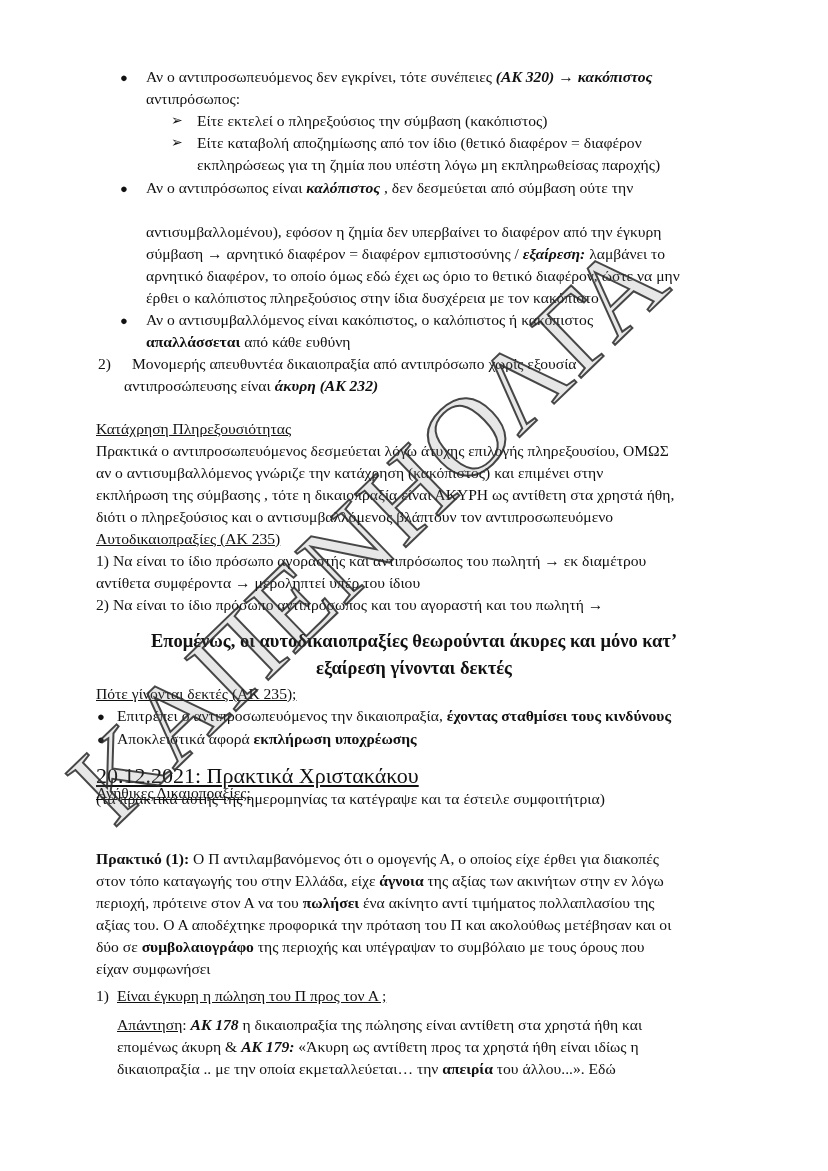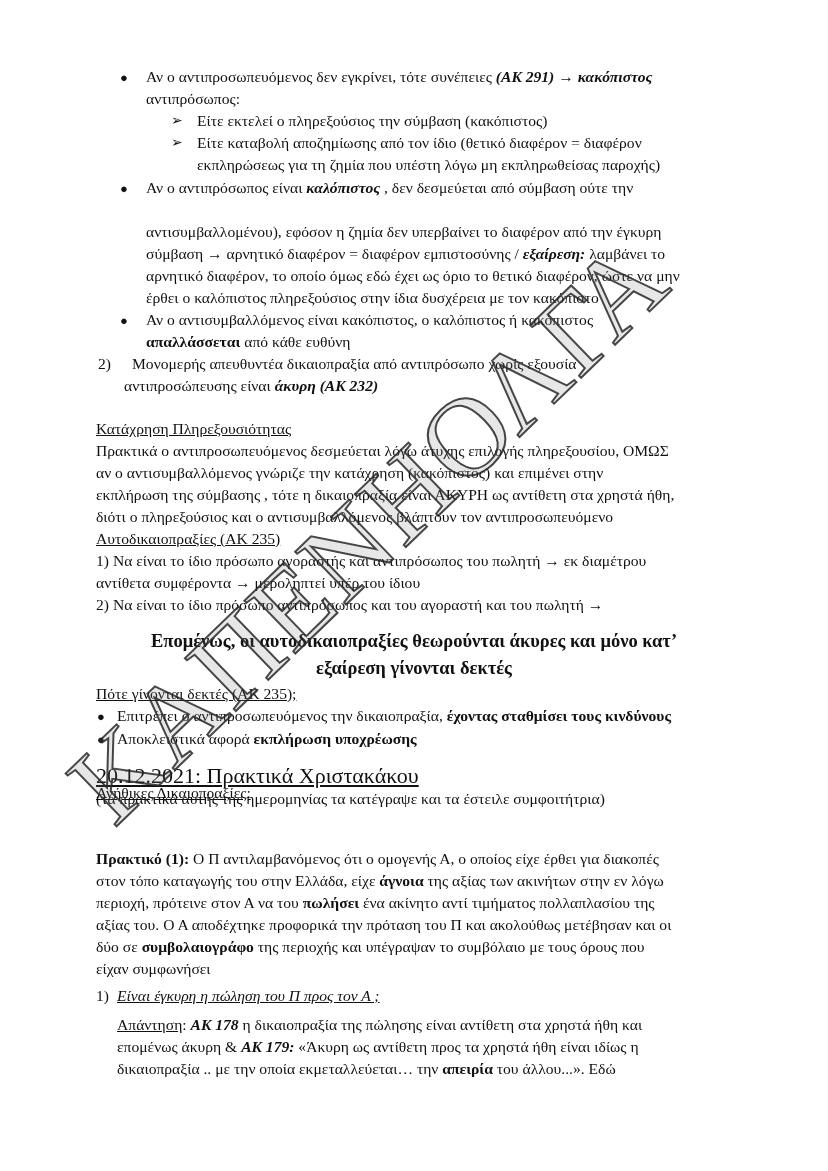--- a/index.html
+++ b/index.html
@@ -26,21 +26,21 @@
       transform: rotate(-44deg); transform-origin: 0 50%;
       white-space: nowrap; pointer-events: none;
     }
   </style>
 </head>
 <body>
 
 <div class="page">
 
   <span class="bullet" style="left:120px;top:67px;">●</span>
-  <div class="line" style="left:146px;top:66px;"><span>Αν ο αντιπροσωπευόμενος δεν εγκρίνει, τότε συνέπειες </span><span class="bi">(ΑΚ 291)</span><span class="b"> → </span><span class="bi">κακόπιστος</span></div>
+  <div class="line" style="left:146px;top:66px;"><span>Αν ο αντιπροσωπευόμενος δεν εγκρίνει, τότε συνέπειες </span><span class="bi">(ΑΚ 320)</span><span class="b"> → </span><span class="bi">κακόπιστος</span></div>
   <div class="line" style="left:146px;top:88px;">αντιπρόσωπος:</div>
 
   <span class="arrowbullet" style="left:171px;top:110px;">➢</span>
   <div class="line" style="left:197px;top:110px;">Είτε εκτελεί ο πληρεξούσιος την σύμβαση (κακόπιστος)</div>
   <span class="arrowbullet" style="left:171px;top:132px;">➢</span>
   <div class="line" style="left:197px;top:132px;">Είτε καταβολή αποζημίωσης από τον ίδιο (θετικό διαφέρον = διαφέρον</div>
   <div class="line" style="left:197px;top:154px;">εκπληρώσεως για τη ζημία που υπέστη λόγω μη εκπληρωθείσας παροχής)</div>
 
   <span class="bullet" style="left:120px;top:178px;">●</span>
   <div class="line" style="left:146px;top:177px;"><span>Αν ο αντιπρόσωπος είναι </span><span class="bi">καλόπιστος</span><span> , δεν δεσμεύεται από σύμβαση ούτε την</span></div>
@@ -82,20 +82,20 @@
   <div class="line u" style="left:96px;top:782px;">Ανήθικες Δικαιοπραξίες:</div>
 
   <div class="line" style="left:96px;top:848px;"><span class="b">Πρακτικό (1):</span><span> Ο Π αντιλαμβανόμενος ότι ο ομογενής Α, ο οποίος είχε έρθει για διακοπές</span></div>
   <div class="line" style="left:96px;top:870px;"><span>στον τόπο καταγωγής του στην Ελλάδα, είχε </span><span class="b">άγνοια</span><span> της αξίας των ακινήτων στην εν λόγω</span></div>
   <div class="line" style="left:96px;top:892px;"><span>περιοχή, πρότεινε στον Α να του </span><span class="b">πωλήσει</span><span> ένα ακίνητο αντί τιμήματος πολλαπλασίου της</span></div>
   <div class="line" style="left:96px;top:914px;">αξίας του. Ο Α αποδέχτηκε προφορικά την πρόταση του Π και ακολούθως μετέβησαν και οι</div>
   <div class="line" style="left:96px;top:936px;"><span>δύο σε </span><span class="b">συμβολαιογράφο</span><span> της περιοχής και υπέγραψαν το συμβόλαιο με τους όρους που</span></div>
   <div class="line" style="left:96px;top:958px;text-align:center;">είχαν συμφωνήσει</div>
 
   <div class="line" style="left:96px;top:985px;">1)</div>
-  <div class="line u" style="left:117px;top:985px;font-style:italic;">Είναι έγκυρη η πώληση του Π προς τον Α ;</div>
+  <div class="line u" style="left:117px;top:985px;">Είναι έγκυρη η πώληση του Π προς τον Α ;</div>
 
   <div class="line" style="left:117px;top:1014px;"><span class="u">Απάντηση</span><span>: </span><span class="bi">ΑΚ 178</span><span> η δικαιοπραξία της πώλησης είναι αντίθετη στα χρηστά ήθη και</span></div>
   <div class="line" style="left:117px;top:1036px;"><span>επομένως άκυρη &amp; </span><span class="bi">ΑΚ 179:</span><span> «Άκυρη ως αντίθετη προς τα χρηστά ήθη είναι ιδίως η</span></div>
   <div class="line" style="left:117px;top:1058px;"><span>δικαιοπραξία .. με την οποία εκμεταλλεύεται… την </span><span class="b">απειρία</span><span> του άλλου...». Εδώ</span></div>
 
   <div class="watermark" style="left:88px;top:790px;">ΚΑΠΕΝΗΟΛΓΑ</div>
 </div>
 
 </body></html>

